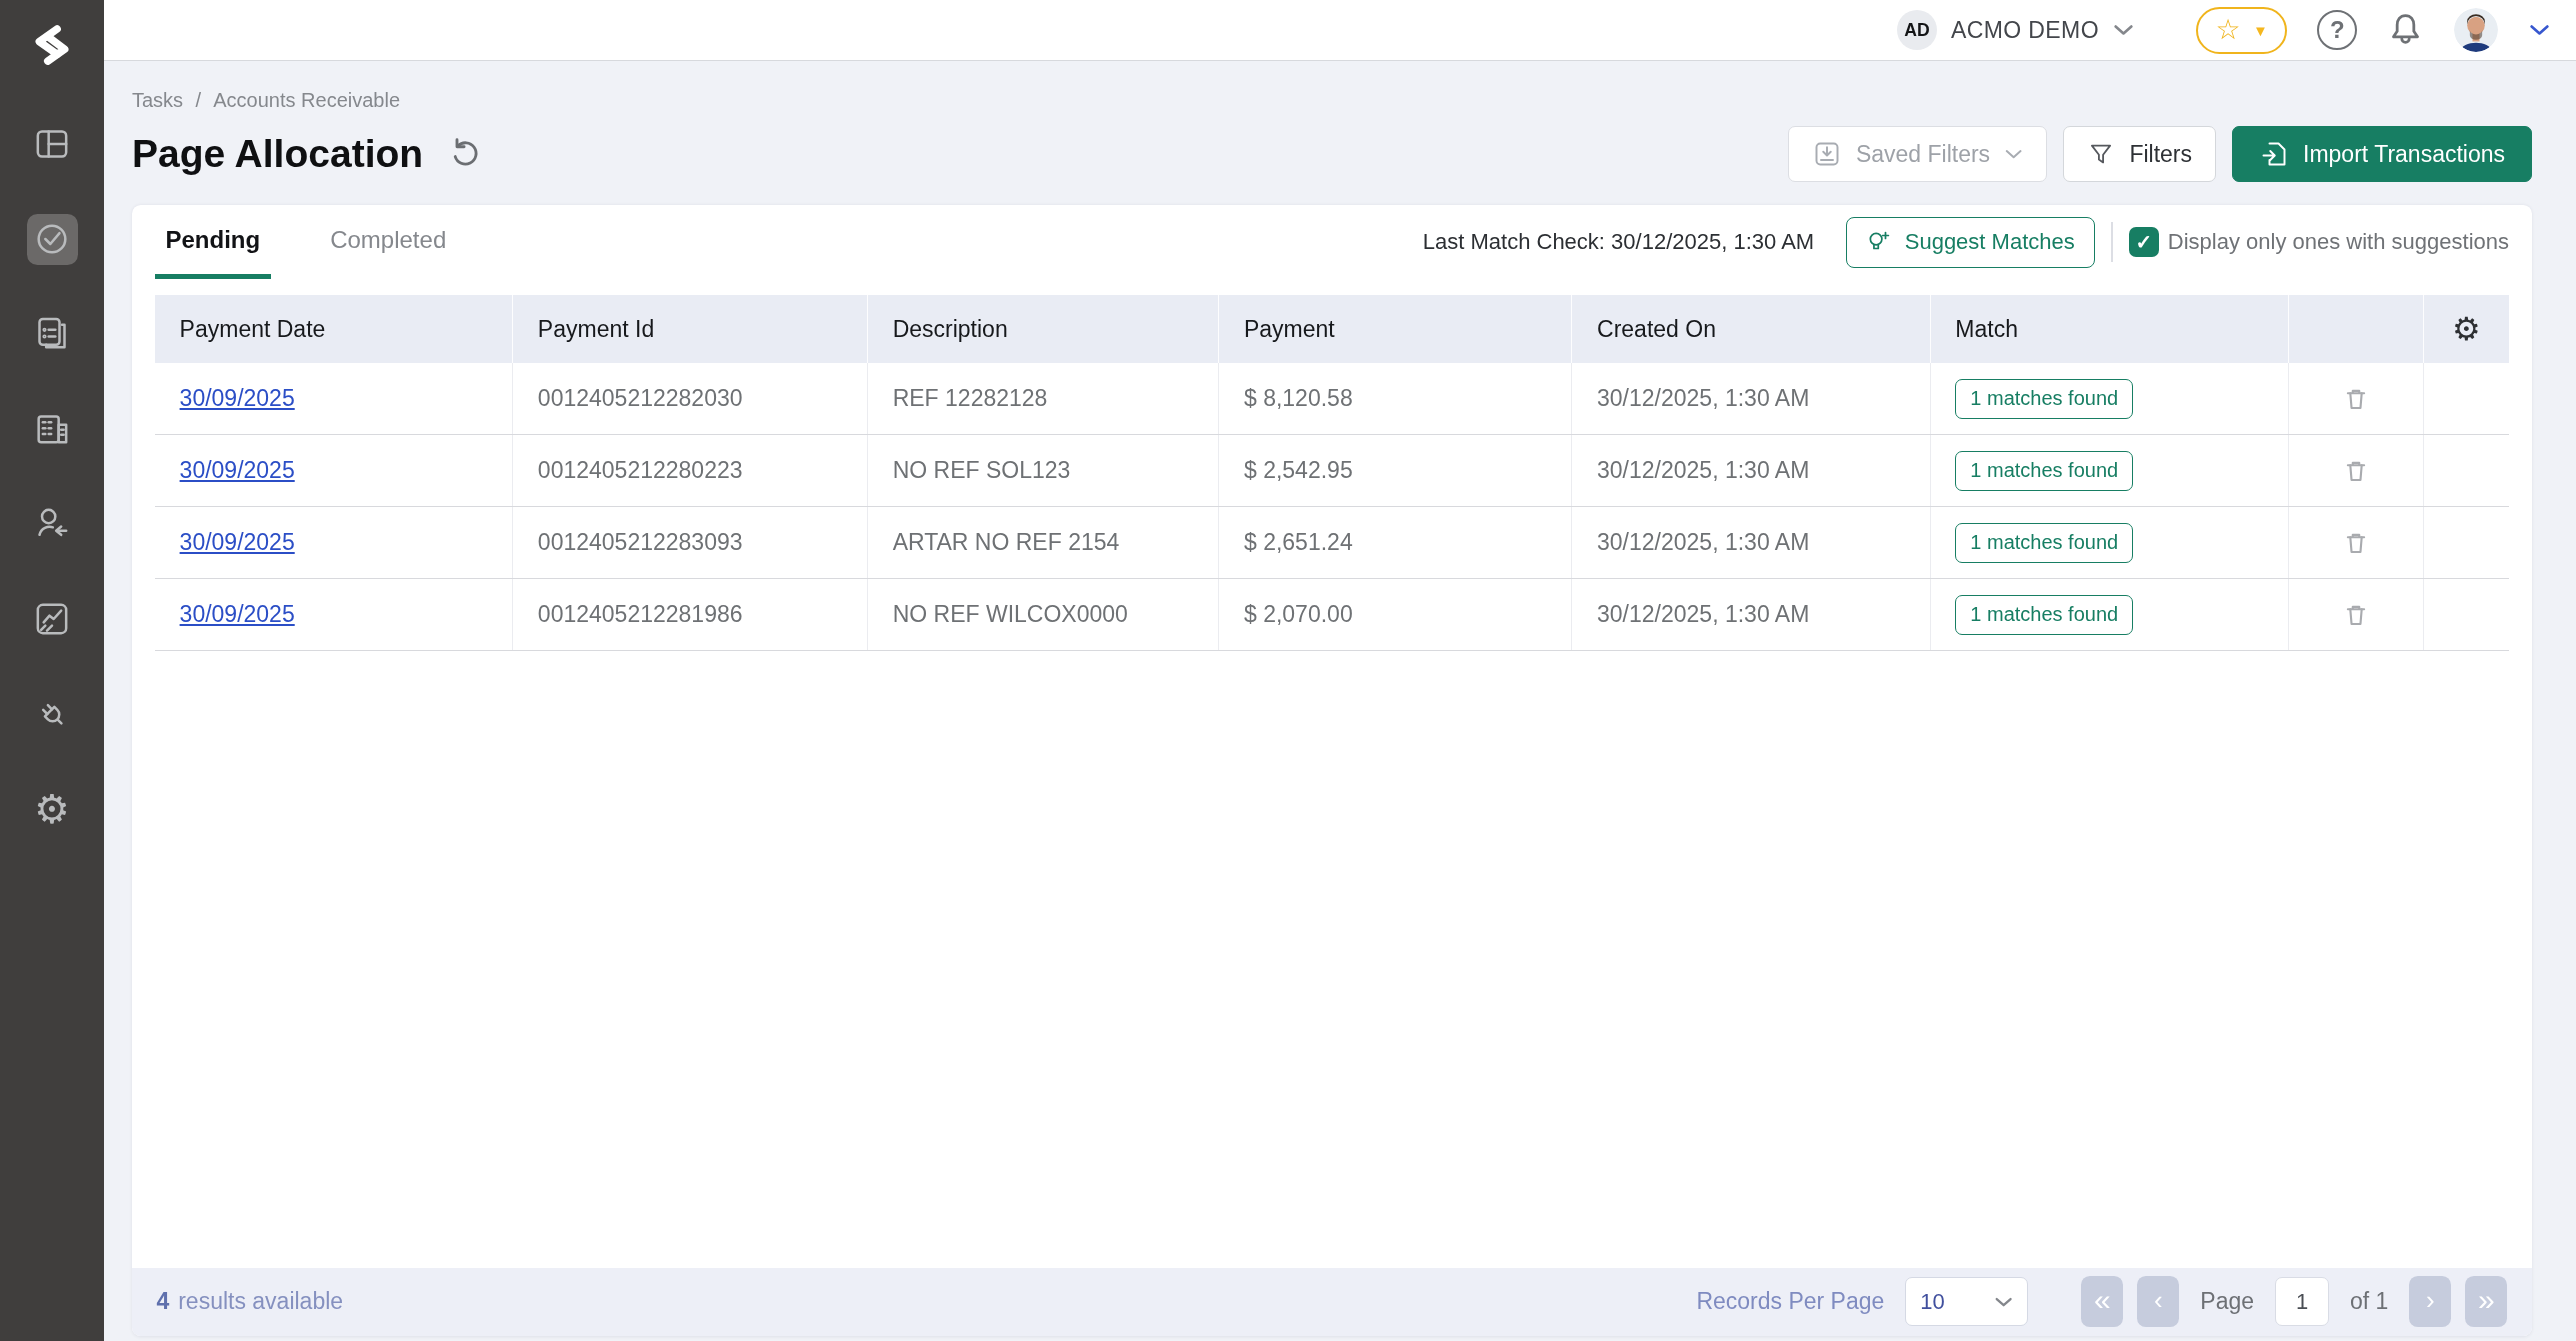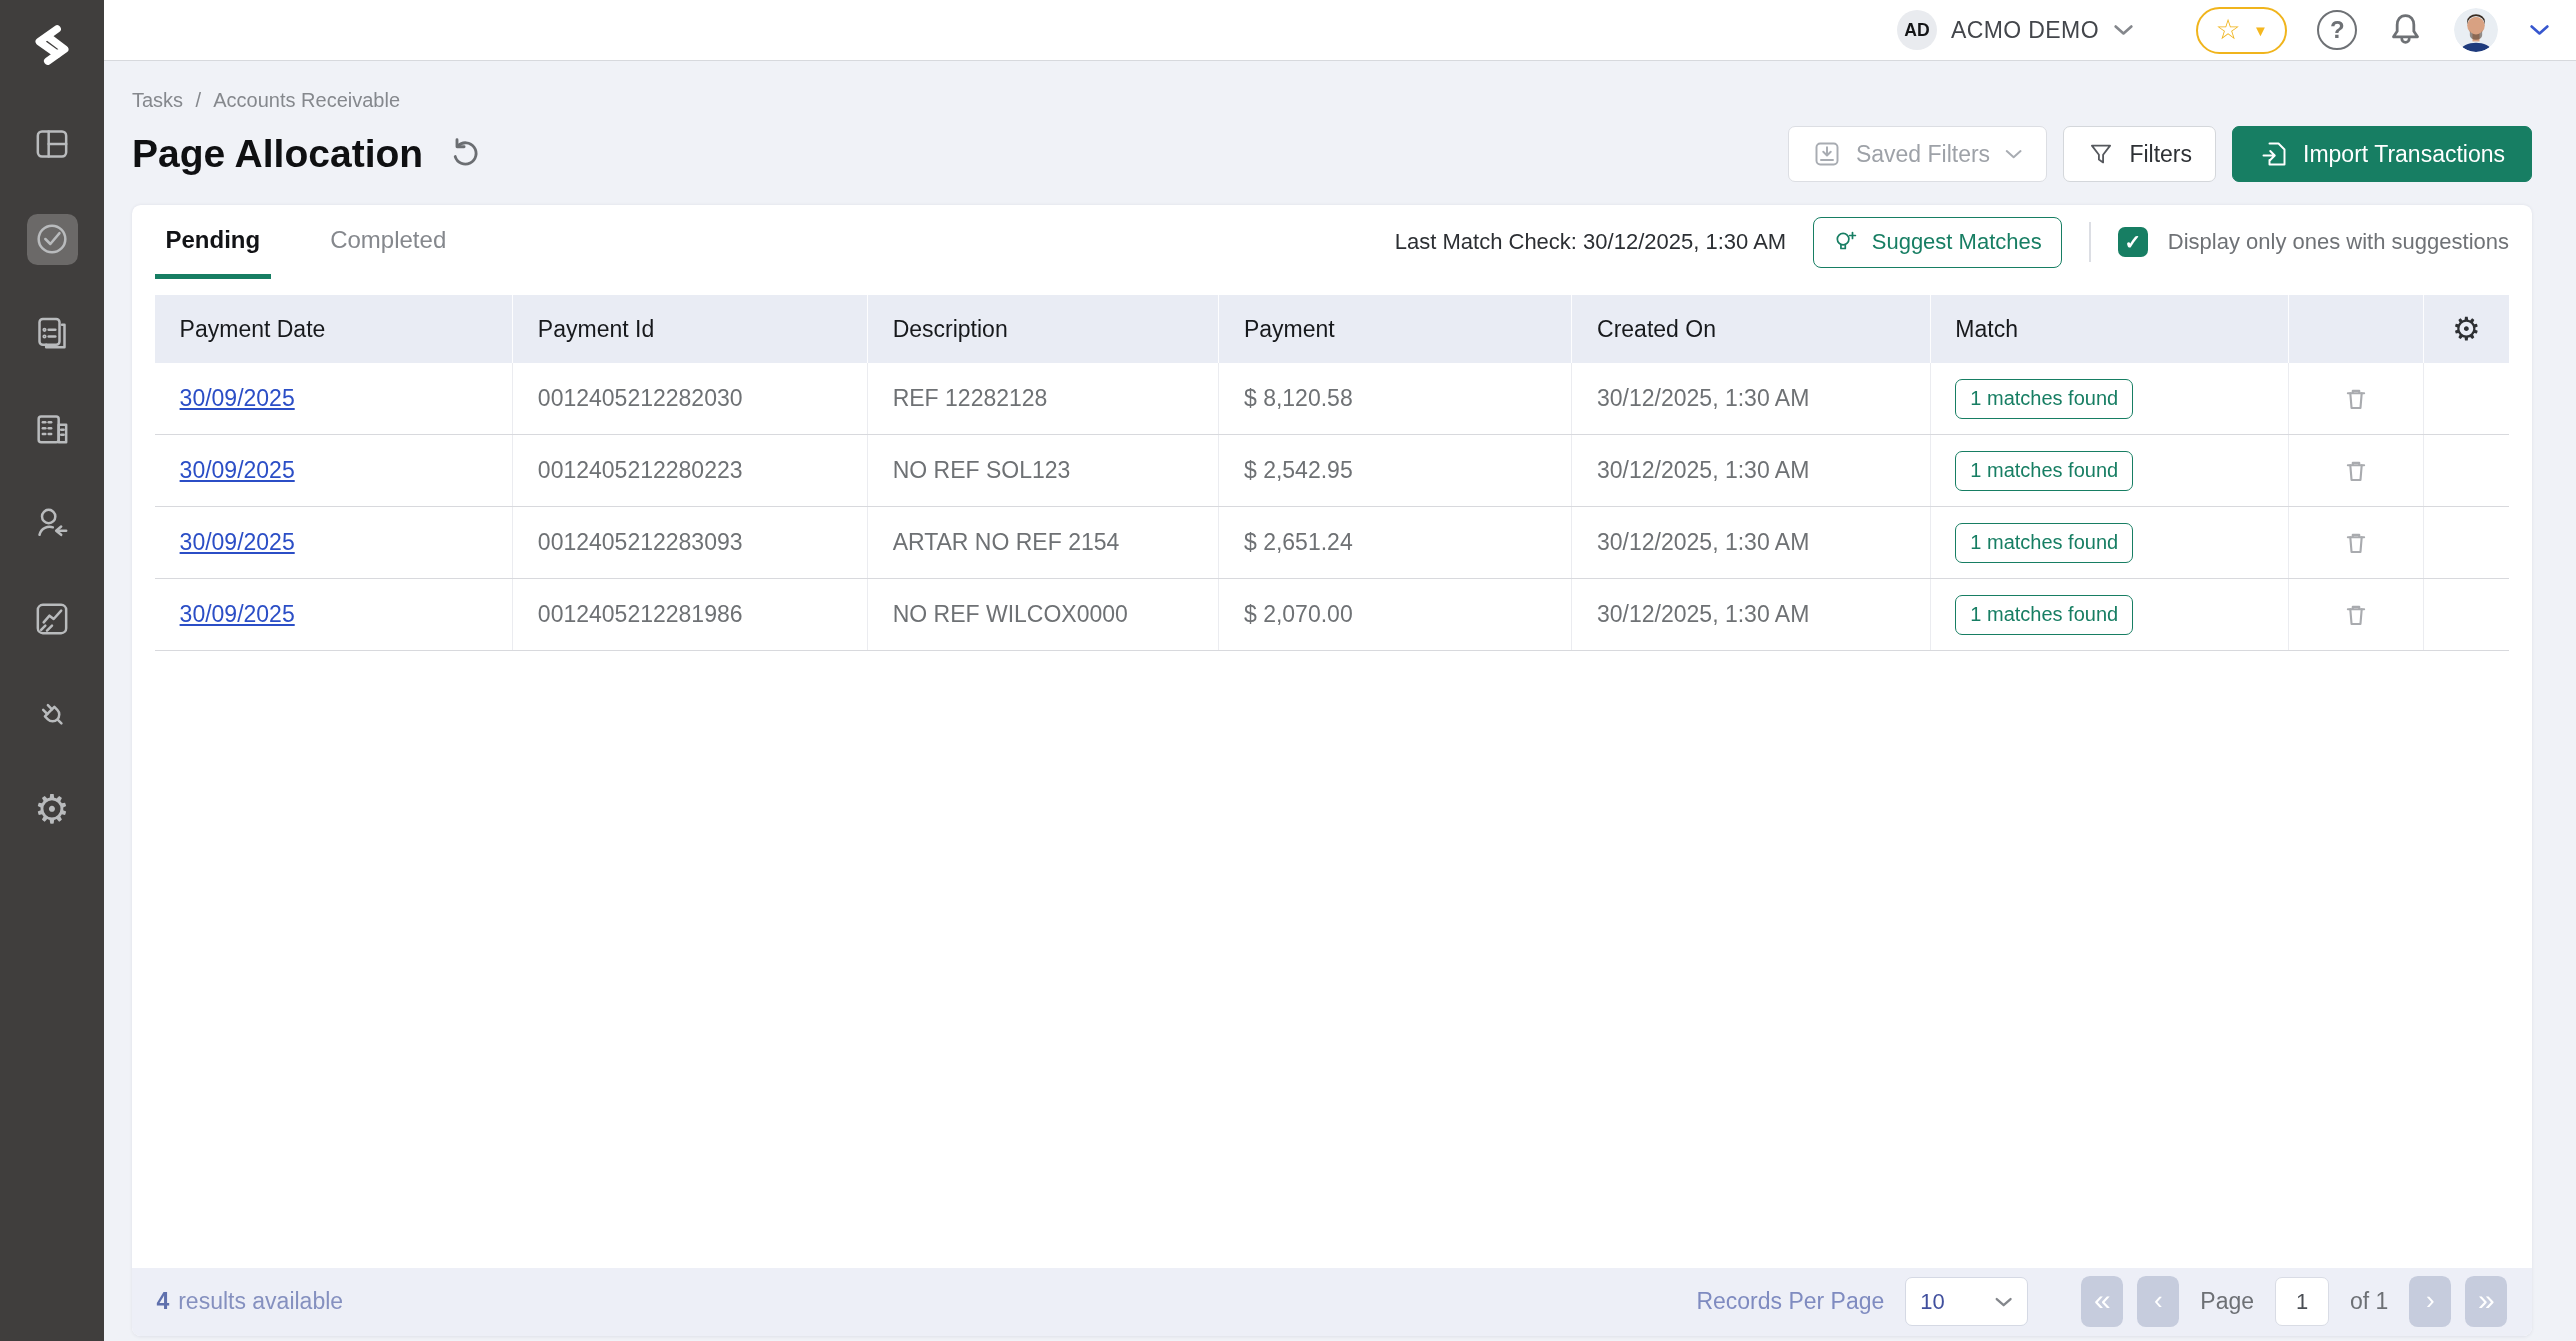--- a/index.html
+++ b/index.html
@@ -52,23 +52,23 @@
   .btn-filters svg { stroke:#55585d; }
   .btn-import { background:#177e63; border:1.8px solid #177e63; color:#fff; padding:0 26px; }
   .btn-import svg { stroke:#fff; }
 
   
   .card { margin-top:23px; background:#fff; border-radius:8.8px; flex:1; display:flex; flex-direction:column; box-shadow:0 0.9px 3.5px rgba(20,30,60,.08); overflow:hidden; min-height:0; }
   .tabs-row { display:flex; align-items:stretch; justify-content:space-between; padding:0 23px; height:74px; flex-shrink:0; }
   .tabs { display:flex; gap:49px; }
   .tab { display:flex; align-items:center; font-size:24px; color:#85888d; border-bottom:5.3px solid transparent; padding:0 10.5px; cursor:pointer; }
   .tab.active { color:#121316; font-weight:bold; border-color:#177e63; }
-  .match-bar { display:flex; align-items:center; gap:27px; }
+  .match-bar { display:flex; align-items:center; gap:16px; }
   .last-check { font-size:22px; color:#2c2f33; }
-  .btn-suggest { height:51px; border:1.8px solid #177e63; border-radius:8px; background:#fff; color:#177e63; font-size:22px; display:flex; align-items:center; gap:12.3px; padding:0 19.3px; cursor:pointer; }
+  .btn-suggest { height:51px; border:1.8px solid #177e63; border-radius:8px; background:#fff; color:#177e63; font-size:22px; display:flex; align-items:center; gap:12.3px; padding:0 19.3px; cursor:pointer;margin-left:16px; }
   .btn-suggest svg { stroke:#177e63; fill:none; stroke-width:2.4; stroke-linecap:round; stroke-linejoin:round; }
   .vdivider { width:1.8px; height:40px; background:#dcdee4; }
   .checkbox { width:30px; height:30px; border-radius:7px; background:#177e63; color:#fff; display:flex; align-items:center; justify-content:center; font-size:20px; font-weight:bold; cursor:pointer; flex-shrink:0; }
   .checkbox-label { font-size:22px; color:#6f7276; margin-left:-7px; }
 
   
   .table { margin:0 23px; display:flex; flex-direction:column; flex:1; min-height:0; }
   .grid-cols { display:grid; grid-template-columns:412fr 408fr 404fr 406fr 412fr 412fr 155fr 98fr; }
   .thead { background:#e9ecf4; height:68px; flex-shrink:0;margin-top:16px; }
   .th { display:flex; align-items:center; padding-left:24.6px; font-size:23px; color:#17191c; border-right:1.8px solid #fdfdfe; }

